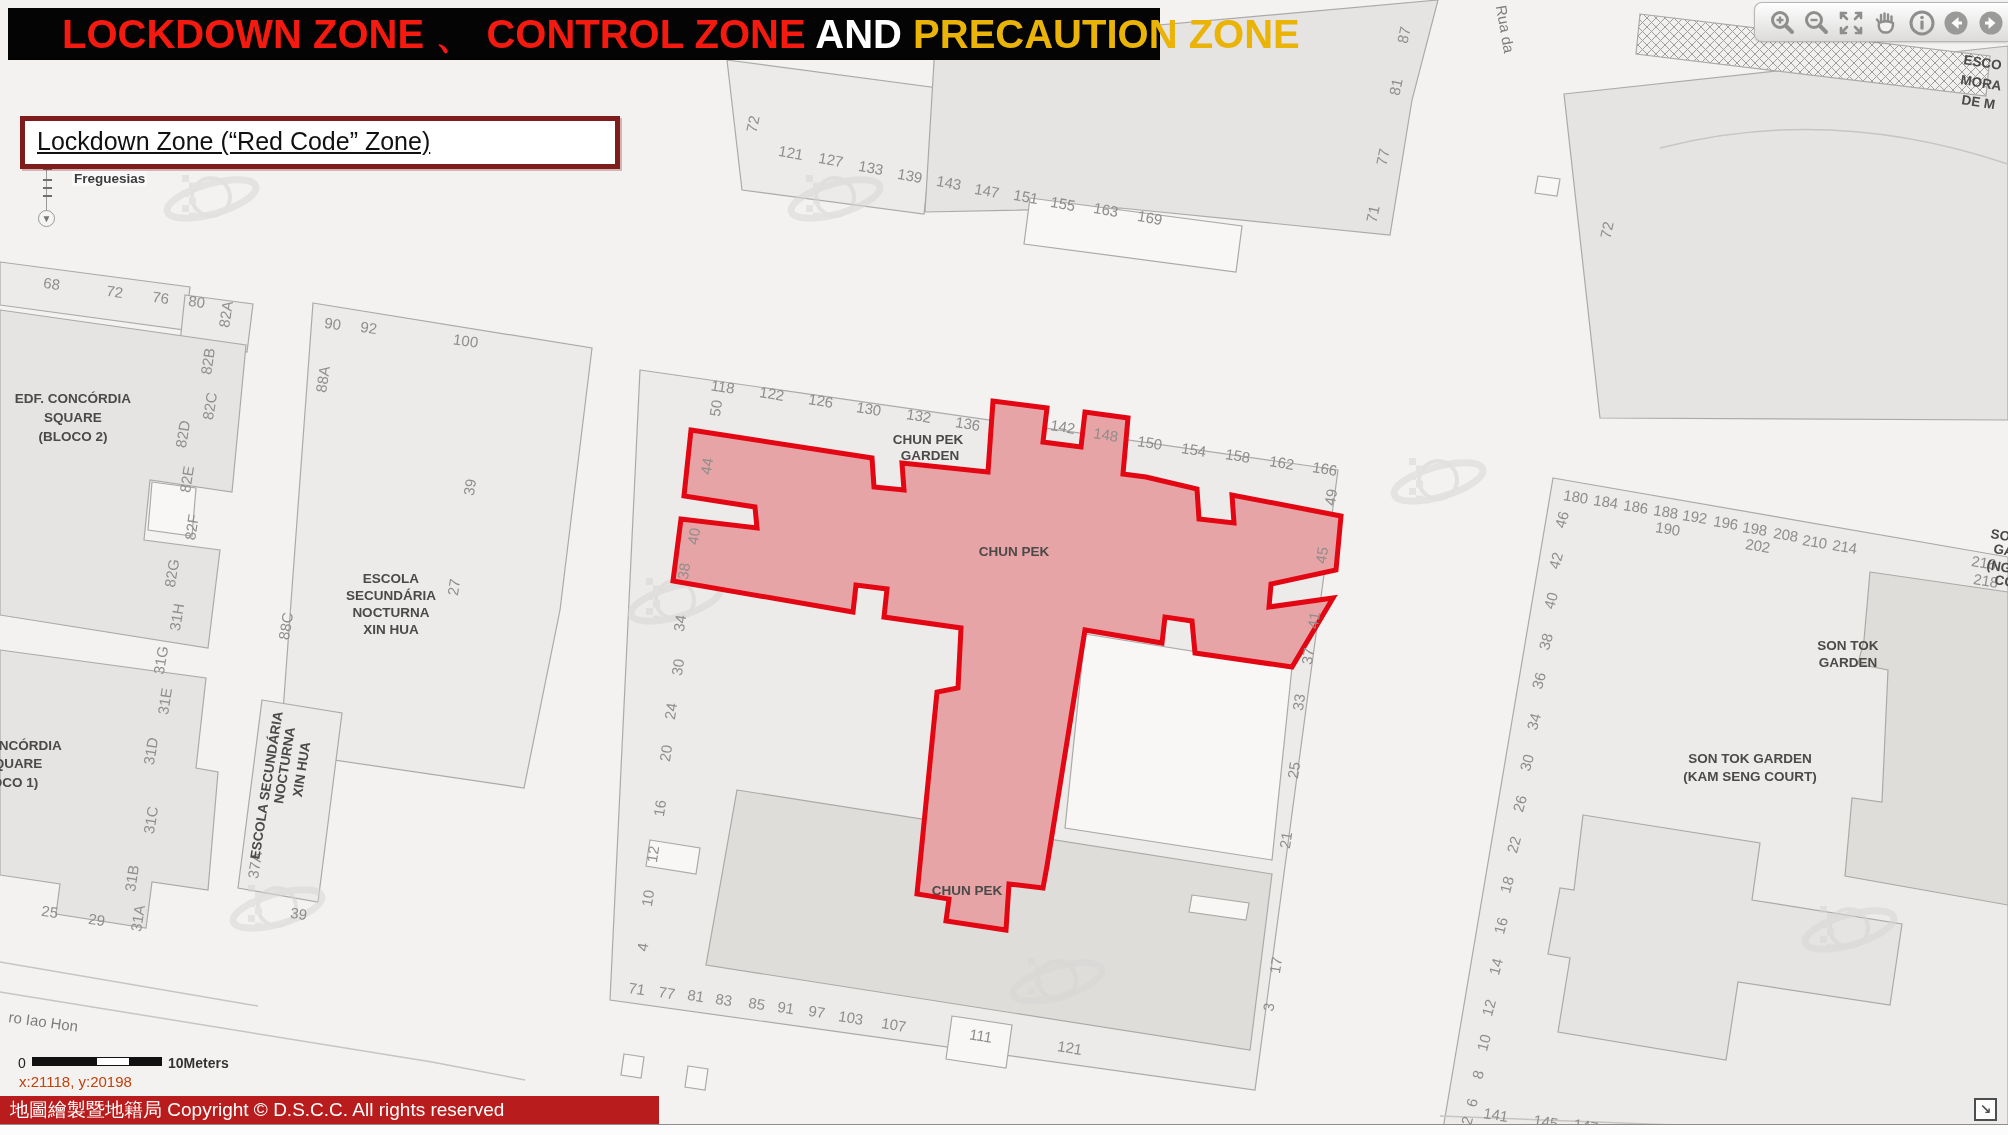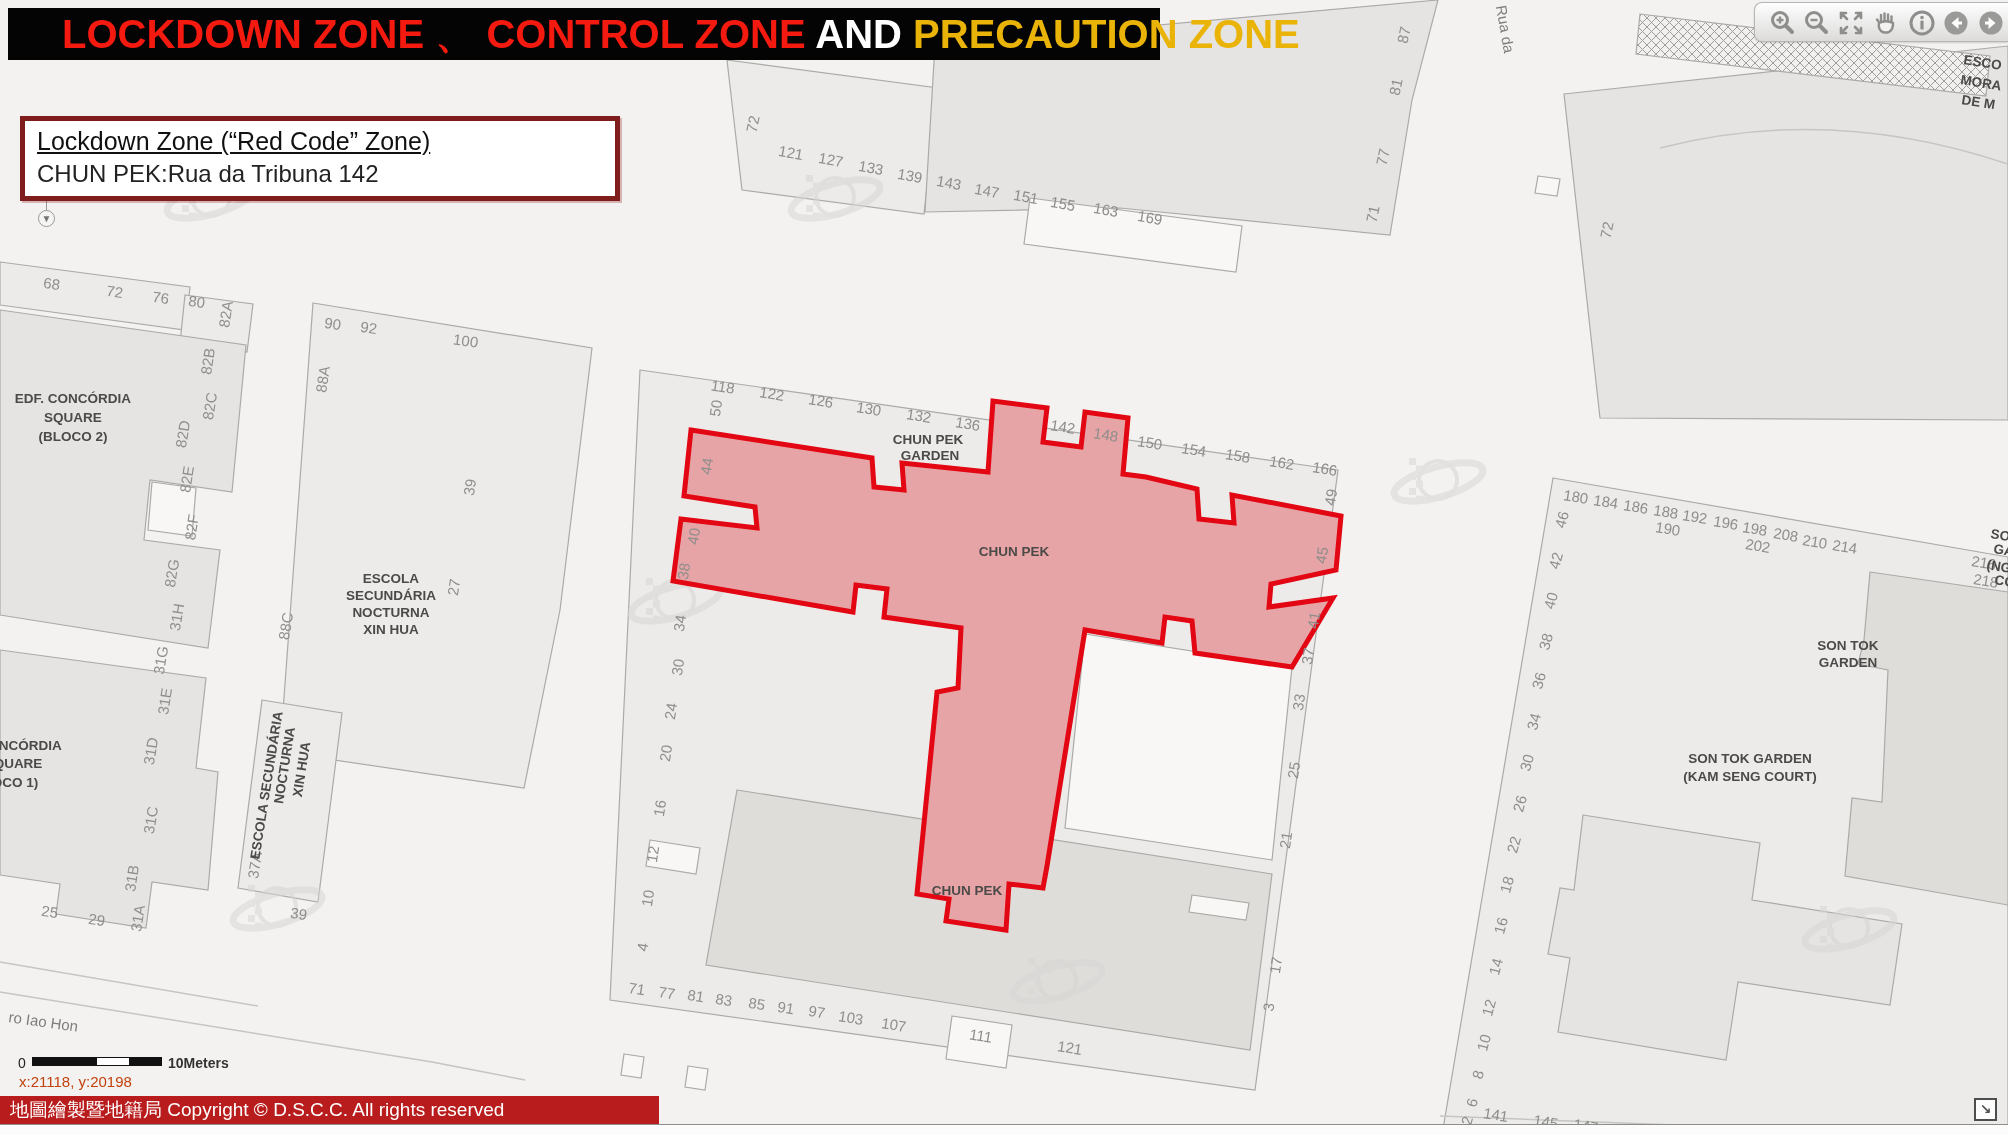--- a/index.html
+++ b/index.html
@@ -335,21 +335,20 @@
         <text x="1961" y="104" class="mname" text-anchor="start" transform="rotate(9 1961 104)">DE M</text>
         <text x="1500" y="30" class="mstreet" text-anchor="middle" transform="rotate(80 1500 30)">Rua da</text>
         <text x="8" y="1022" class="mstreet" text-anchor="start" transform="rotate(8 8 1022)">ro Iao Hon</text>
       </g>
   </svg>
 
   <div class="banner" id="banner"><span style="color: rgb(245, 26, 15); margin-left: 38px;">LOCKDOWN ZONE 、 CONTROL ZONE </span><span style="color: rgb(255, 255, 255); text-align: right;">AND </span><span style="color: #eab308;">PRECAUTION ZONE</span></div>
 
   <div class="infobox">
     <div class="t1">Lockdown Zone (“Red Code” Zone)</div>
-    <div class="t2">CHUN PEK:Rua da Tribuna 142</div>
   </div>
 
   <div class="tree">
     <div class="vline"></div>
     <div class="tick" style="top:8px"></div>
     <div class="tick" style="top:16px"></div>
     <div class="tick" style="top:24px"></div>
     <div class="tick" style="top:35px"></div>
     <div class="tick" style="top:43px"></div>
     <div class="tick" style="top:51px"></div>

